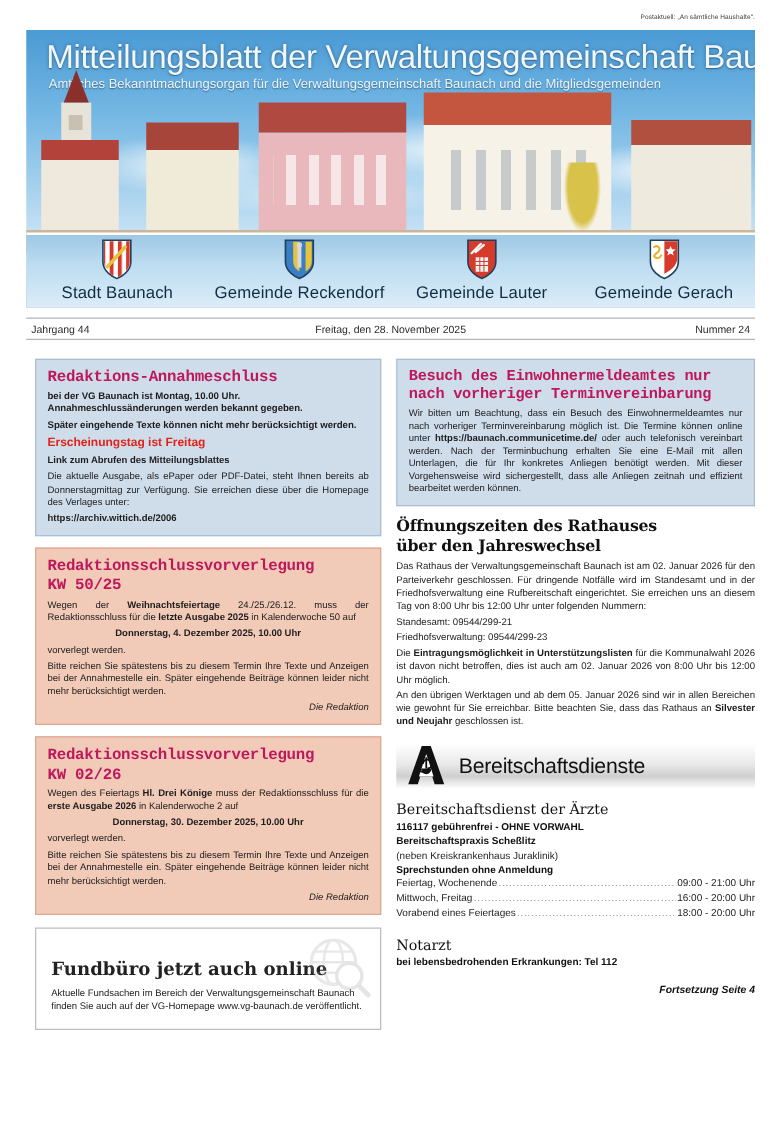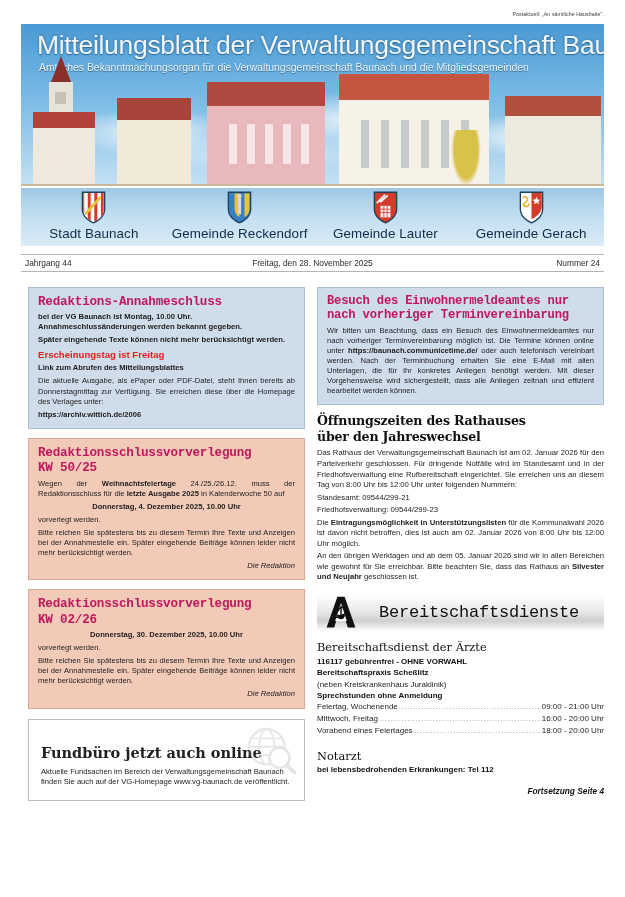--- a/index.html
+++ b/index.html
@@ -133,22 +133,22 @@
   .free-p-left { text-align: left; }
 
   
   .bd-header {
     position: relative; height: 36px; margin: 12px 0 9px 0;
     background: linear-gradient(180deg,#ffffff 0%,#e9e9e9 45%,#cfcfcf 72%,#ffffff 100%);
     display: flex; align-items: center;
   }
   .bd-logo { width: 36px; height: 36px; margin-left: 6px; flex: 0 0 auto; }
   .bd-label {
-    font-family: Liberation Mono, monospace; font-size: 17px; color: #111;
-    margin-left: 20px; letter-spacing: -.2px; text-align: right;
+    font-family: Liberation Sans, sans-serif; font-size: 17px; color: #111;
+    margin-left: 8px; letter-spacing: -.2px; text-align: right;
   }
   .svc-title {
     font-family: "DejaVu Serif", serif; font-size: 11.4px; color: #111;
     margin: 7px 0 2px 0;
   }
   .svc-bold { font-size: 8px; font-weight: bold; line-height: 1.42; color: #111; }
   .svc-norm { font-size: 8px; line-height: 1.42; color: #1d1d1d; }
   .hours-row {
     display: flex; align-items: baseline; font-size: 8px;
     line-height: 1.5; color: #1d1d1d;
@@ -287,20 +287,21 @@
       <div class="p"><span>Wegen der </span><b>Weihnachtsfeiertage</b><span> 24./25./26.12. muss der Redaktionsschluss für die </span><b>letzte Ausgabe 2025</b><span> in Kalenderwoche 50 auf</span></div>
       <div class="p p-bold p-center">Donnerstag, 4. Dezember 2025, 10.00 Uhr</div>
       <div class="p" style="text-align:left">vorverlegt werden.</div>
       <div class="p">Bitte reichen Sie spätestens bis zu diesem Termin Ihre Texte und Anzeigen bei der Annahmestelle ein. Später eingehende Beiträge können leider nicht mehr berücksichtigt werden.</div>
       <div class="p p-italic">Die Redaktion</div>
     </div>
 
     <div class="box box-peach">
       <h2 class="box-title">Redaktionsschlussvorverlegung</h2>
       <h2 class="box-title" style="margin-top:-2px">KW 02/26</h2>
+      <div class="p"><span>Wegen des Feiertags </span><b>Hl. Drei Könige</b><span> muss der Redaktionsschluss für die </span><b>erste Ausgabe 2026</b><span> in Kalenderwoche 2 auf</span></div>
       <div class="p p-bold p-center">Donnerstag, 30. Dezember 2025, 10.00 Uhr</div>
       <div class="p" style="text-align:left">vorverlegt werden.</div>
       <div class="p">Bitte reichen Sie spätestens bis zu diesem Termin Ihre Texte und Anzeigen bei der Annahmestelle ein. Später eingehende Beiträge können leider nicht mehr berücksichtigt werden.</div>
       <div class="p p-italic">Die Redaktion</div>
     </div>
 
     <div class="box box-plain fund-box" style="padding:8px 10px 12px 10px;margin-top:10px;">
       <svg class="globe-icon" viewBox="0 0 64 64">
         <circle cx="27" cy="27" r="21" fill="none" stroke="#9a9a9a" stroke-width="3"></circle>
         <ellipse cx="27" cy="27" rx="9" ry="21" fill="none" stroke="#9a9a9a" stroke-width="2.4"></ellipse>

